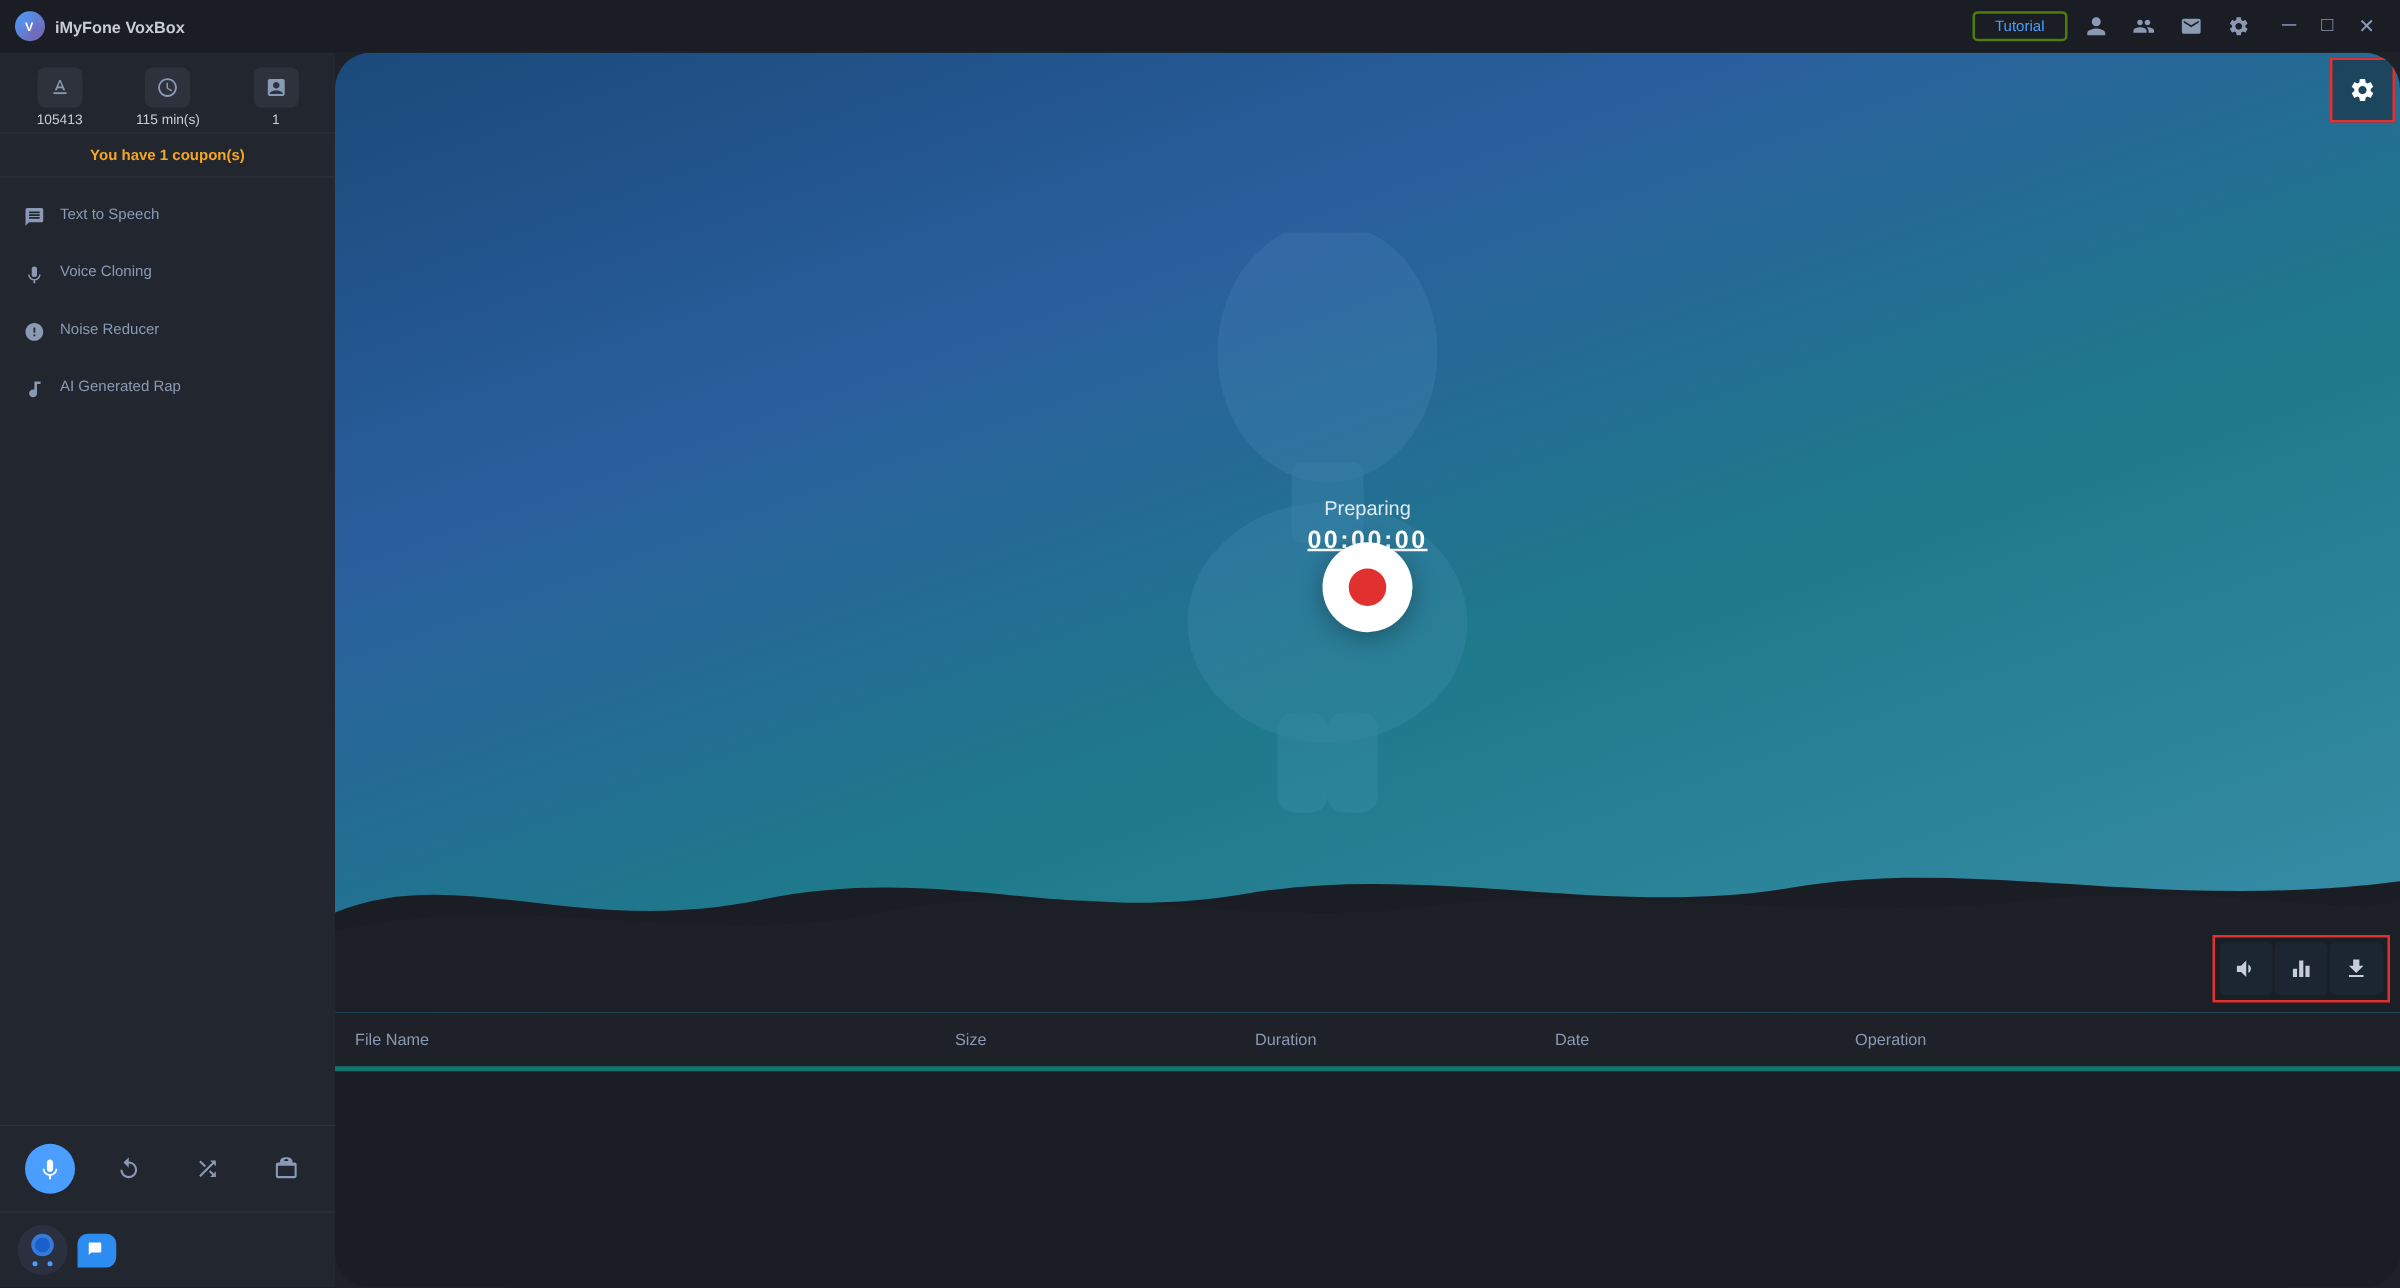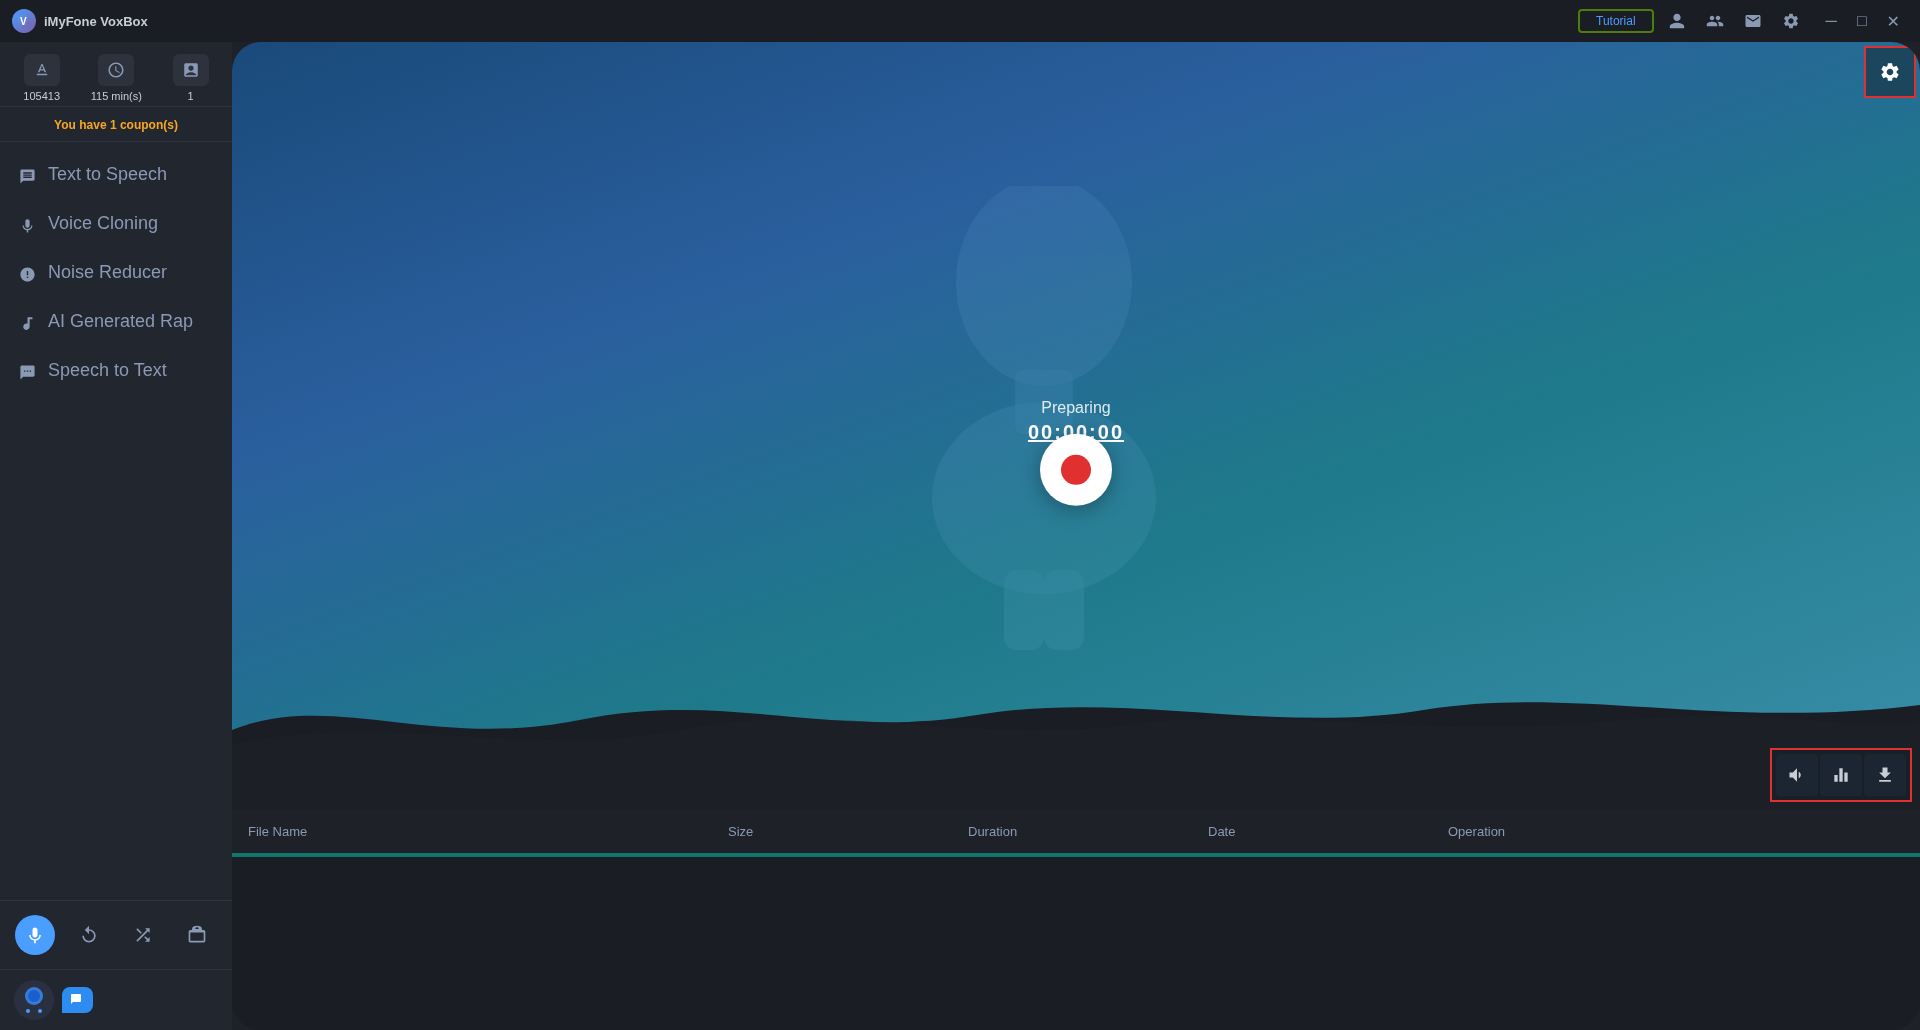--- a/index.html
+++ b/index.html
@@ -85,21 +85,21 @@
 
     
     .app-body {
       display: flex;
       flex: 1;
       overflow: hidden;
     }
 
     
     .sidebar {
-      width: 232px;
+      width: 268px;
       background: #22262e;
       display: flex;
       flex-direction: column;
       flex-shrink: 0;
     }
     .sidebar-stats {
       display: flex;
       align-items: center;
       justify-content: space-around;
       padding: 12px 8px 4px;
@@ -137,25 +137,25 @@
       font-size: 12px;
       font-weight: 600;
     }
 
     .sidebar-nav {
       flex: 1;
       padding: 8px 0;
     }
     .nav-item {
       display: flex;
-      align-items: flex-end;
+      align-items: flex-start;
       padding: 14px 18px;
       cursor: pointer;
       color: #8a9ab5;
-      font-size: 18px;
+      font-size: 12px;
       gap: 12px;
       transition: background 0.15s;
     }
     .nav-icon {
       width: 18px;
       height: 18px;
       flex-shrink: 0;
       display: flex;
       align-items: center;
       justify-content: center;
@@ -479,28 +479,20 @@
         <span>Noise Reducer</span>
       </div>
       <div class="nav-item">
         <span class="nav-icon">
           <svg width="17" height="17" viewBox="0 0 24 24" fill="currentColor">
               <path d="M12 3v9.28c-.47-.17-.97-.28-1.5-.28C8.01 12 6 14.01 6 16.5S8.01 21 10.5 21c2.31 0 4.2-1.75 4.45-4H15V6h4V3h-7z"></path>
             </svg>
         </span>
         <span>AI Generated Rap</span>
       </div>
-      <div class="nav-item">
-        <span class="nav-icon">
-          <svg width="17" height="17" viewBox="0 0 24 24" fill="currentColor">
-              <path d="M20 2H4c-1.1 0-2 .9-2 2v18l4-4h14c1.1 0 2-.9 2-2V4c0-1.1-.9-2-2-2zM9 11H7V9h2v2zm4 0h-2V9h2v2zm4 0h-2V9h2v2z"></path>
-            </svg>
-        </span>
-        <span>Speech to Text</span>
-      </div>
     </nav>
 
     <div class="sidebar-bottom">
       <button class="bottom-icon-btn active">
         <svg width="20" height="20" viewBox="0 0 24 24" fill="currentColor">
             <path d="M12 15c1.66 0 2.99-1.34 2.99-3L15 6c0-1.66-1.34-3-3-3S9 4.34 9 6v6c0 1.66 1.34 3 3 3zm5.3-3c0 3-2.54 5.1-5.3 5.1S6.7 15 6.7 12H5c0 3.41 2.72 6.23 6 6.72V22h2v-3.28c3.28-.48 6-3.3 6-6.72h-1.7z"></path>
           </svg>
       </button>
       <button class="bottom-icon-btn">
         <svg width="20" height="20" viewBox="0 0 24 24" fill="currentColor">

